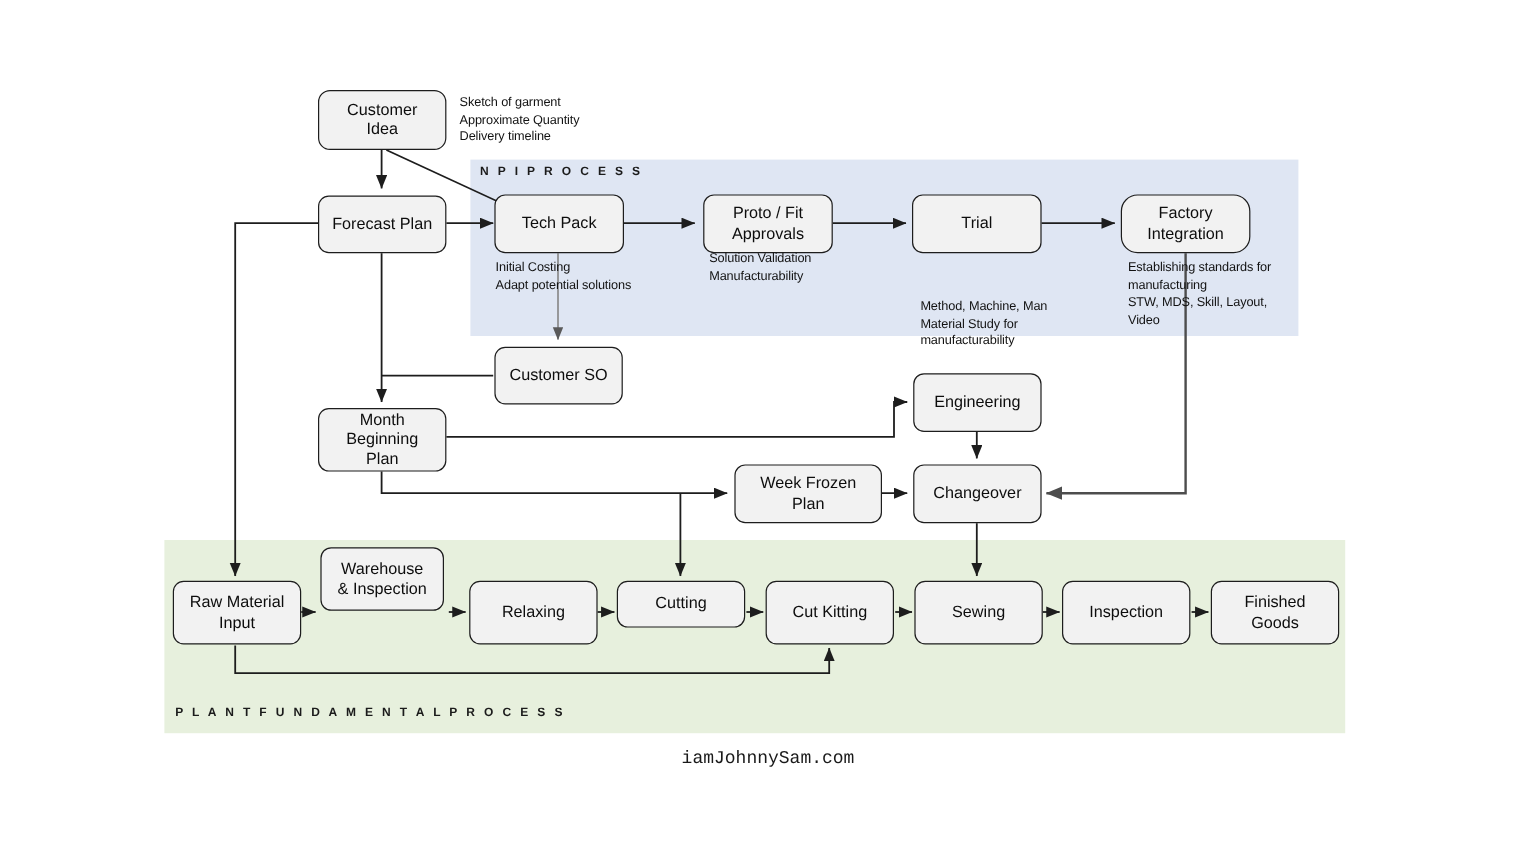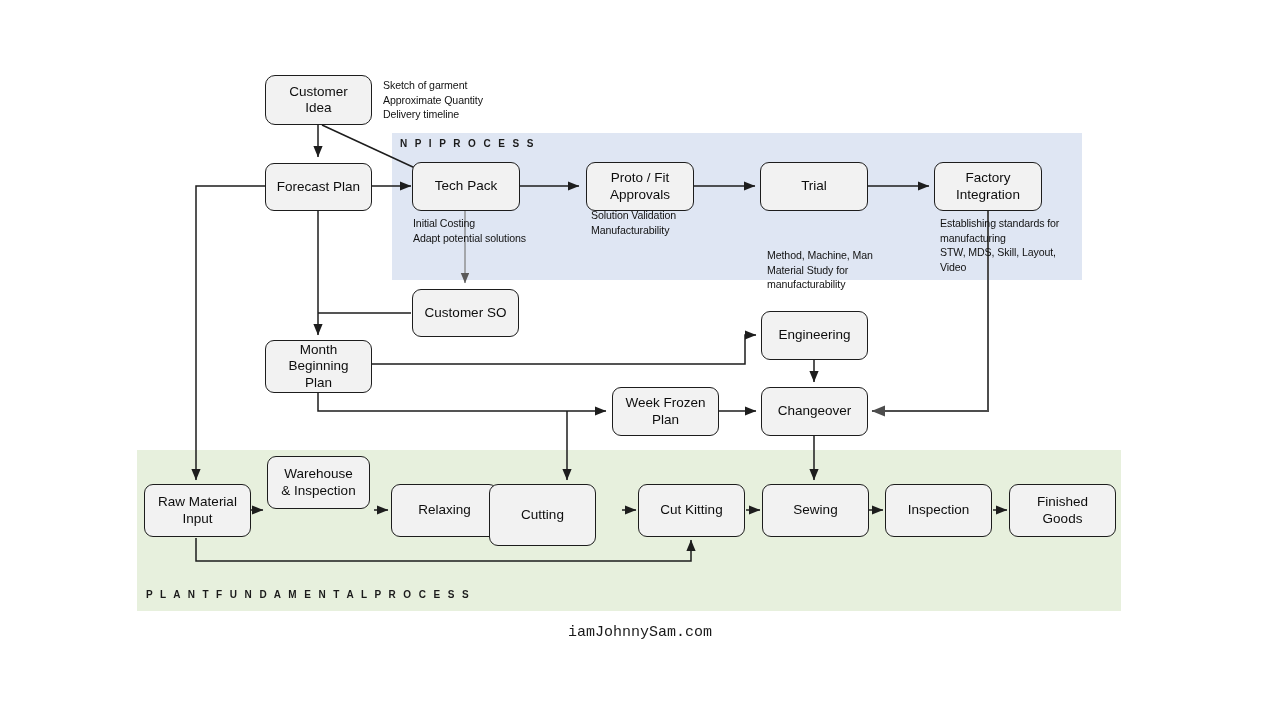--- a/index.html
+++ b/index.html
@@ -173,45 +173,45 @@
 
   <div class="node" style="left:265px; top:163px; width:107px; height:48px;">Forecast Plan</div>
 
   <div class="node" style="left:412px; top:162px; width:108px; height:49px;">Tech Pack</div>
 
   <div class="node" style="left:586px; top:162px; width:108px; height:49px;">Proto / Fit
 Approvals</div>
 
   <div class="node" style="left:760px; top:162px; width:108px; height:49px;">Trial</div>
 
-  <div class="node" style="left:934px; top:162px; width:108px; height:49px;">Factory
+  <div class="node" style="left:934px; top:162px; width:108px; height:49px;border-radius:14px;">Factory
 Integration</div>
 
   <div class="node" style="left:412px; top:289px; width:107px; height:48px;">Customer SO</div>
 
   <div class="node" style="left:265px; top:340px; width:107px; height:53px;">Month
 Beginning
 Plan</div>
 
   <div class="node" style="left:761px; top:311px; width:107px; height:49px;">Engineering</div>
 
-  <div class="node" style="left:612px; top:387px; width:107px; height:49px;">Week Frozen
+  <div class="node" style="left:612px; top:387px; width:123px; height:49px;">Week Frozen
 Plan</div>
 
   <div class="node" style="left:761px; top:387px; width:107px; height:49px;">Changeover</div>
 
   <div class="node" style="left:144px; top:484px; width:107px; height:53px;">Raw Material
 Input</div>
 
   <div class="node" style="left:267px; top:456px; width:103px; height:53px;">Warehouse
 &amp; Inspection</div>
 
   <div class="node" style="left:391px; top:484px; width:107px; height:53px;">Relaxing</div>
 
-  <div class="node" style="left:489px; top:484px; width:107px; height:62px;text-align:center;">Cutting</div>
+  <div class="node" style="left:514px; top:484px; width:107px; height:39px;text-align:center;">Cutting</div>
 
   <div class="node" style="left:638px; top:484px; width:107px; height:53px;">Cut Kitting</div>
 
   <div class="node" style="left:762px; top:484px; width:107px; height:53px;">Sewing</div>
 
   <div class="node" style="left:885px; top:484px; width:107px; height:53px;">Inspection</div>
 
   <div class="node" style="left:1009px; top:484px; width:107px; height:53px;">Finished
 Goods</div>
 

